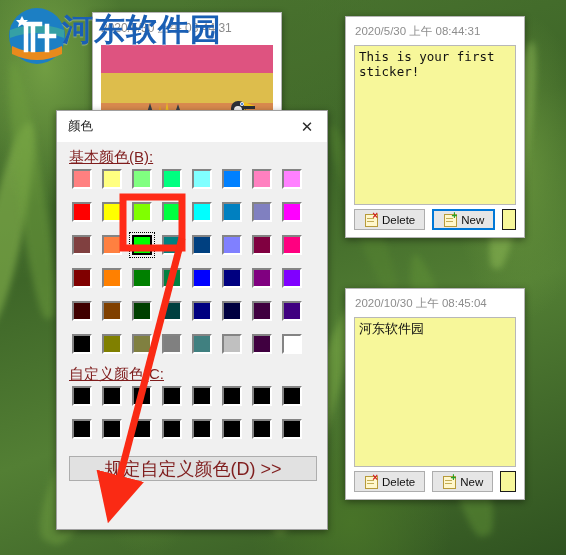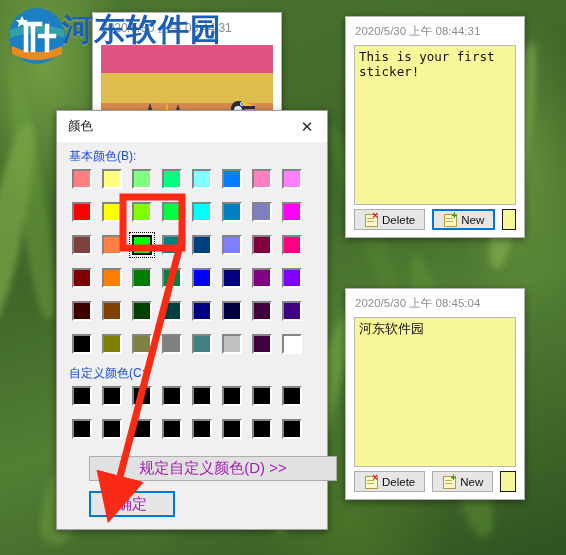--- a/index.html
+++ b/index.html
@@ -128,45 +128,44 @@
   }
   #colordlg .cd-close {
     position: absolute; right: 0; top: 0;
     width: 40px; height: 31px;
     display: flex; align-items: center; justify-content: center;
     font-size: 15px; color: #2b2b2b;
     cursor: default;
   }
   .cd-label {
     position: absolute;
-    font-size: 12px; color: #1d4ed8;
+    font-size: 15px; color: #7f1d1d; text-decoration: underline;
   }
   .grid { position: absolute; display: grid; }
   .cell {
     width: 20px; height: 20px;
     box-sizing: border-box;
     border-top: 2px solid #848484;
     border-left: 2px solid #848484;
     border-right: 2px solid #ffffff;
     border-bottom: 2px solid #ffffff;
     cursor: default;
   }
   .cellwrap { width: 26px; height: 26px; display: flex; align-items: center; justify-content: center; }
   .cellwrap.sel { outline: 1px dotted #000; outline-offset: -1px; background: #f0f0f0; }
   .cellwrap.sel .cell { border: 2px solid #000; }
 
   .dlgbtn {
     position: absolute;
     display: flex; align-items: center; justify-content: center;
     background: #e1e1e1;
     border: 1px solid #adadad;
-    font-size: 15px; color: #a21caf;
+    font-size: 18px; color: #7f1d1d;
     box-sizing: border-box;
     cursor: default;
-    margin-left: 20px;
   }
   .dlgbtn.default { border: 2px solid #0078d7; background: #e6e6e6; }
 
   
   #annot { position: absolute; left: 0; top: 0; width: 566px; height: 555px; pointer-events: none; }
 
   
   #watermark { position: absolute; left: 0; top: 0; width: 290px; height: 120px; pointer-events: none; }
   #wm-logo { position: absolute; left: 6px; top: 6px; width: 62px; height: 60px; }
   #wm-cn {
@@ -240,21 +239,21 @@
             <span class="ln" style="top:8px;"></span>
           <span class="mk" style="color:#27a027;">+</span>
         </span>
         <span>New</span>
       </div>
       <div class="swatch-btn" style="background:#f7f79a;"></div>
     </div>
   </div>
 
   <div class="win note" id="note2" style="left:345px;top:288px;width:180px;height:212px;">
-    <div class="n-head">2020/5/30 上午 08:45:04</div>
+    <div class="n-head">2020/10/30 上午 08:45:04</div>
     <div class="n-body" style="height: 150px; font-family: &quot;DejaVu Sans&quot;, &quot;Liberation Sans&quot;, sans-serif; font-size: 13px; background: rgb(247, 247, 154);">河东软件园</div>
     <div class="n-foot">
       <div class="nbtn">
         <span class="noteicon">
           <span class="pg"></span>
             <span class="ln" style="top:5px;"></span>
             <span class="ln" style="top:8px;"></span>
           <span class="mk" style="color:#d02020;">×</span>
         </span>
         <span>Delete</span>
@@ -475,21 +474,20 @@
         <div class="cellwrap">
           <div class="cell" style="background: rgb(0, 0, 0);"></div>
         </div>
         <div class="cellwrap">
           <div class="cell" style="background: rgb(0, 0, 0);"></div>
         </div>
       </div>
 
     <div class="dlgbtn" style="left:12px;top:345px;width:248px;height:25px;">规定自定义颜色(D)  &gt;&gt;</div>
 
-    <div class="dlgbtn default" style="left:12px;top:380px;width:86px;height:26px;">确定</div>
 
   </div>
 
   <svg id="annot" viewBox="0 0 566 555">
     <defs>
       <marker id="ahead" markerWidth="7" markerHeight="7" refX="2.4" refY="3.5" orient="auto">
         <path d="M0,0 L7,3.5 L0,7 z" fill="#fa2a14"></path>
       </marker>
     </defs>
     <rect x="123" y="197" width="59" height="51" fill="none" stroke="#ff2a16" stroke-width="7"></rect>

